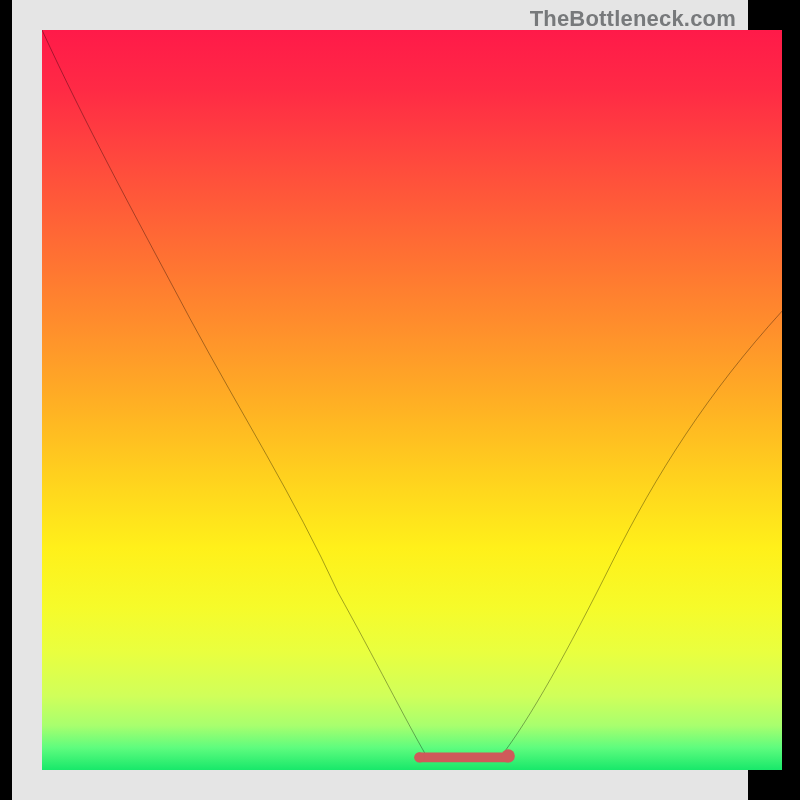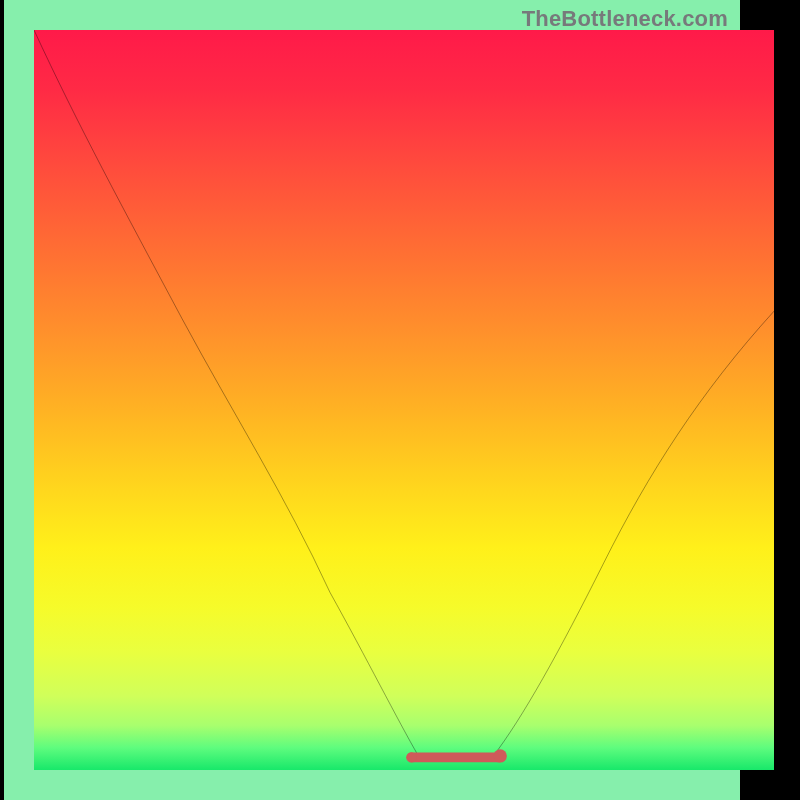--- a/index.html
+++ b/index.html
@@ -7,24 +7,24 @@
     padding: 0;
     width: 800px;
     height: 800px;
     background: #000000;
     overflow: hidden;
     font-family: Arial, Helvetica, sans-serif;
   }
   .frame {
     position: absolute;
     top: 0;
-    left: 4px;
+    left: 12px;
     width: 736px;
     height: 800px;
-    background: #86efac;
+    background: #e5e5e5;
   }
   .watermark {
     position: absolute;
     top: 6px;
     right: 12px;
     color: #77797b;
     font-size: 22px;
     font-weight: 600;
     letter-spacing: 0.2px;
     white-space: nowrap;

